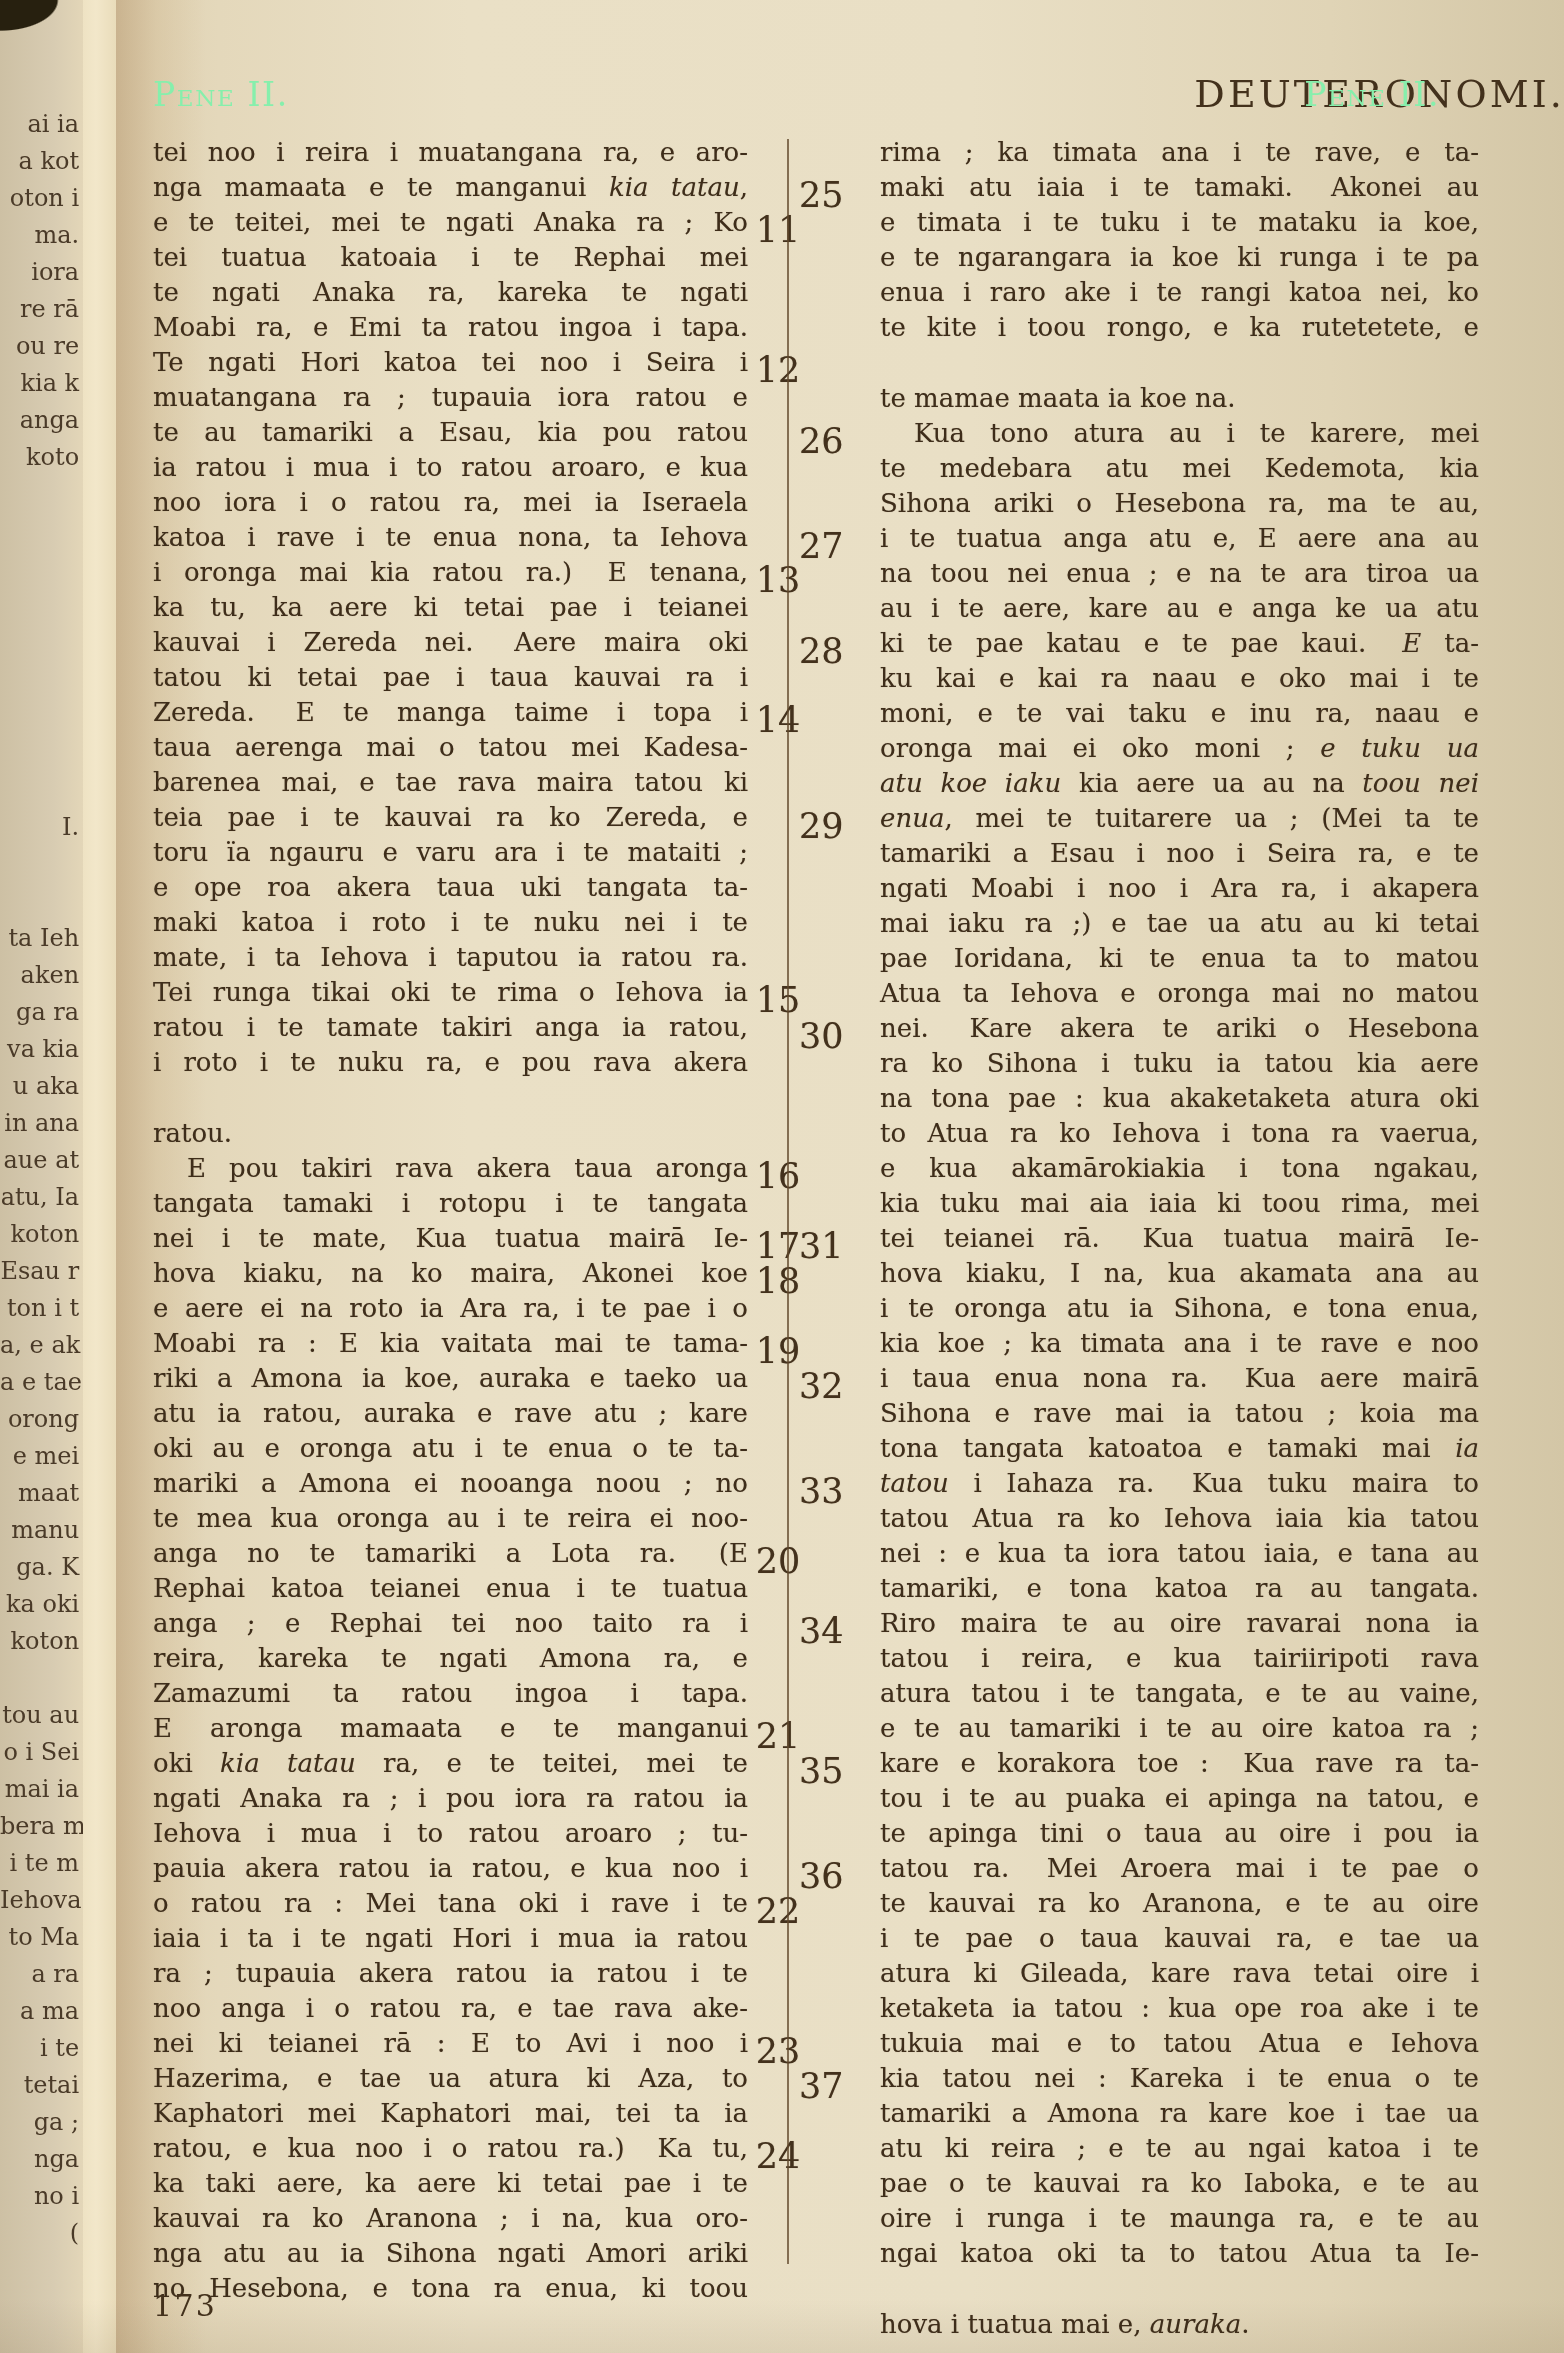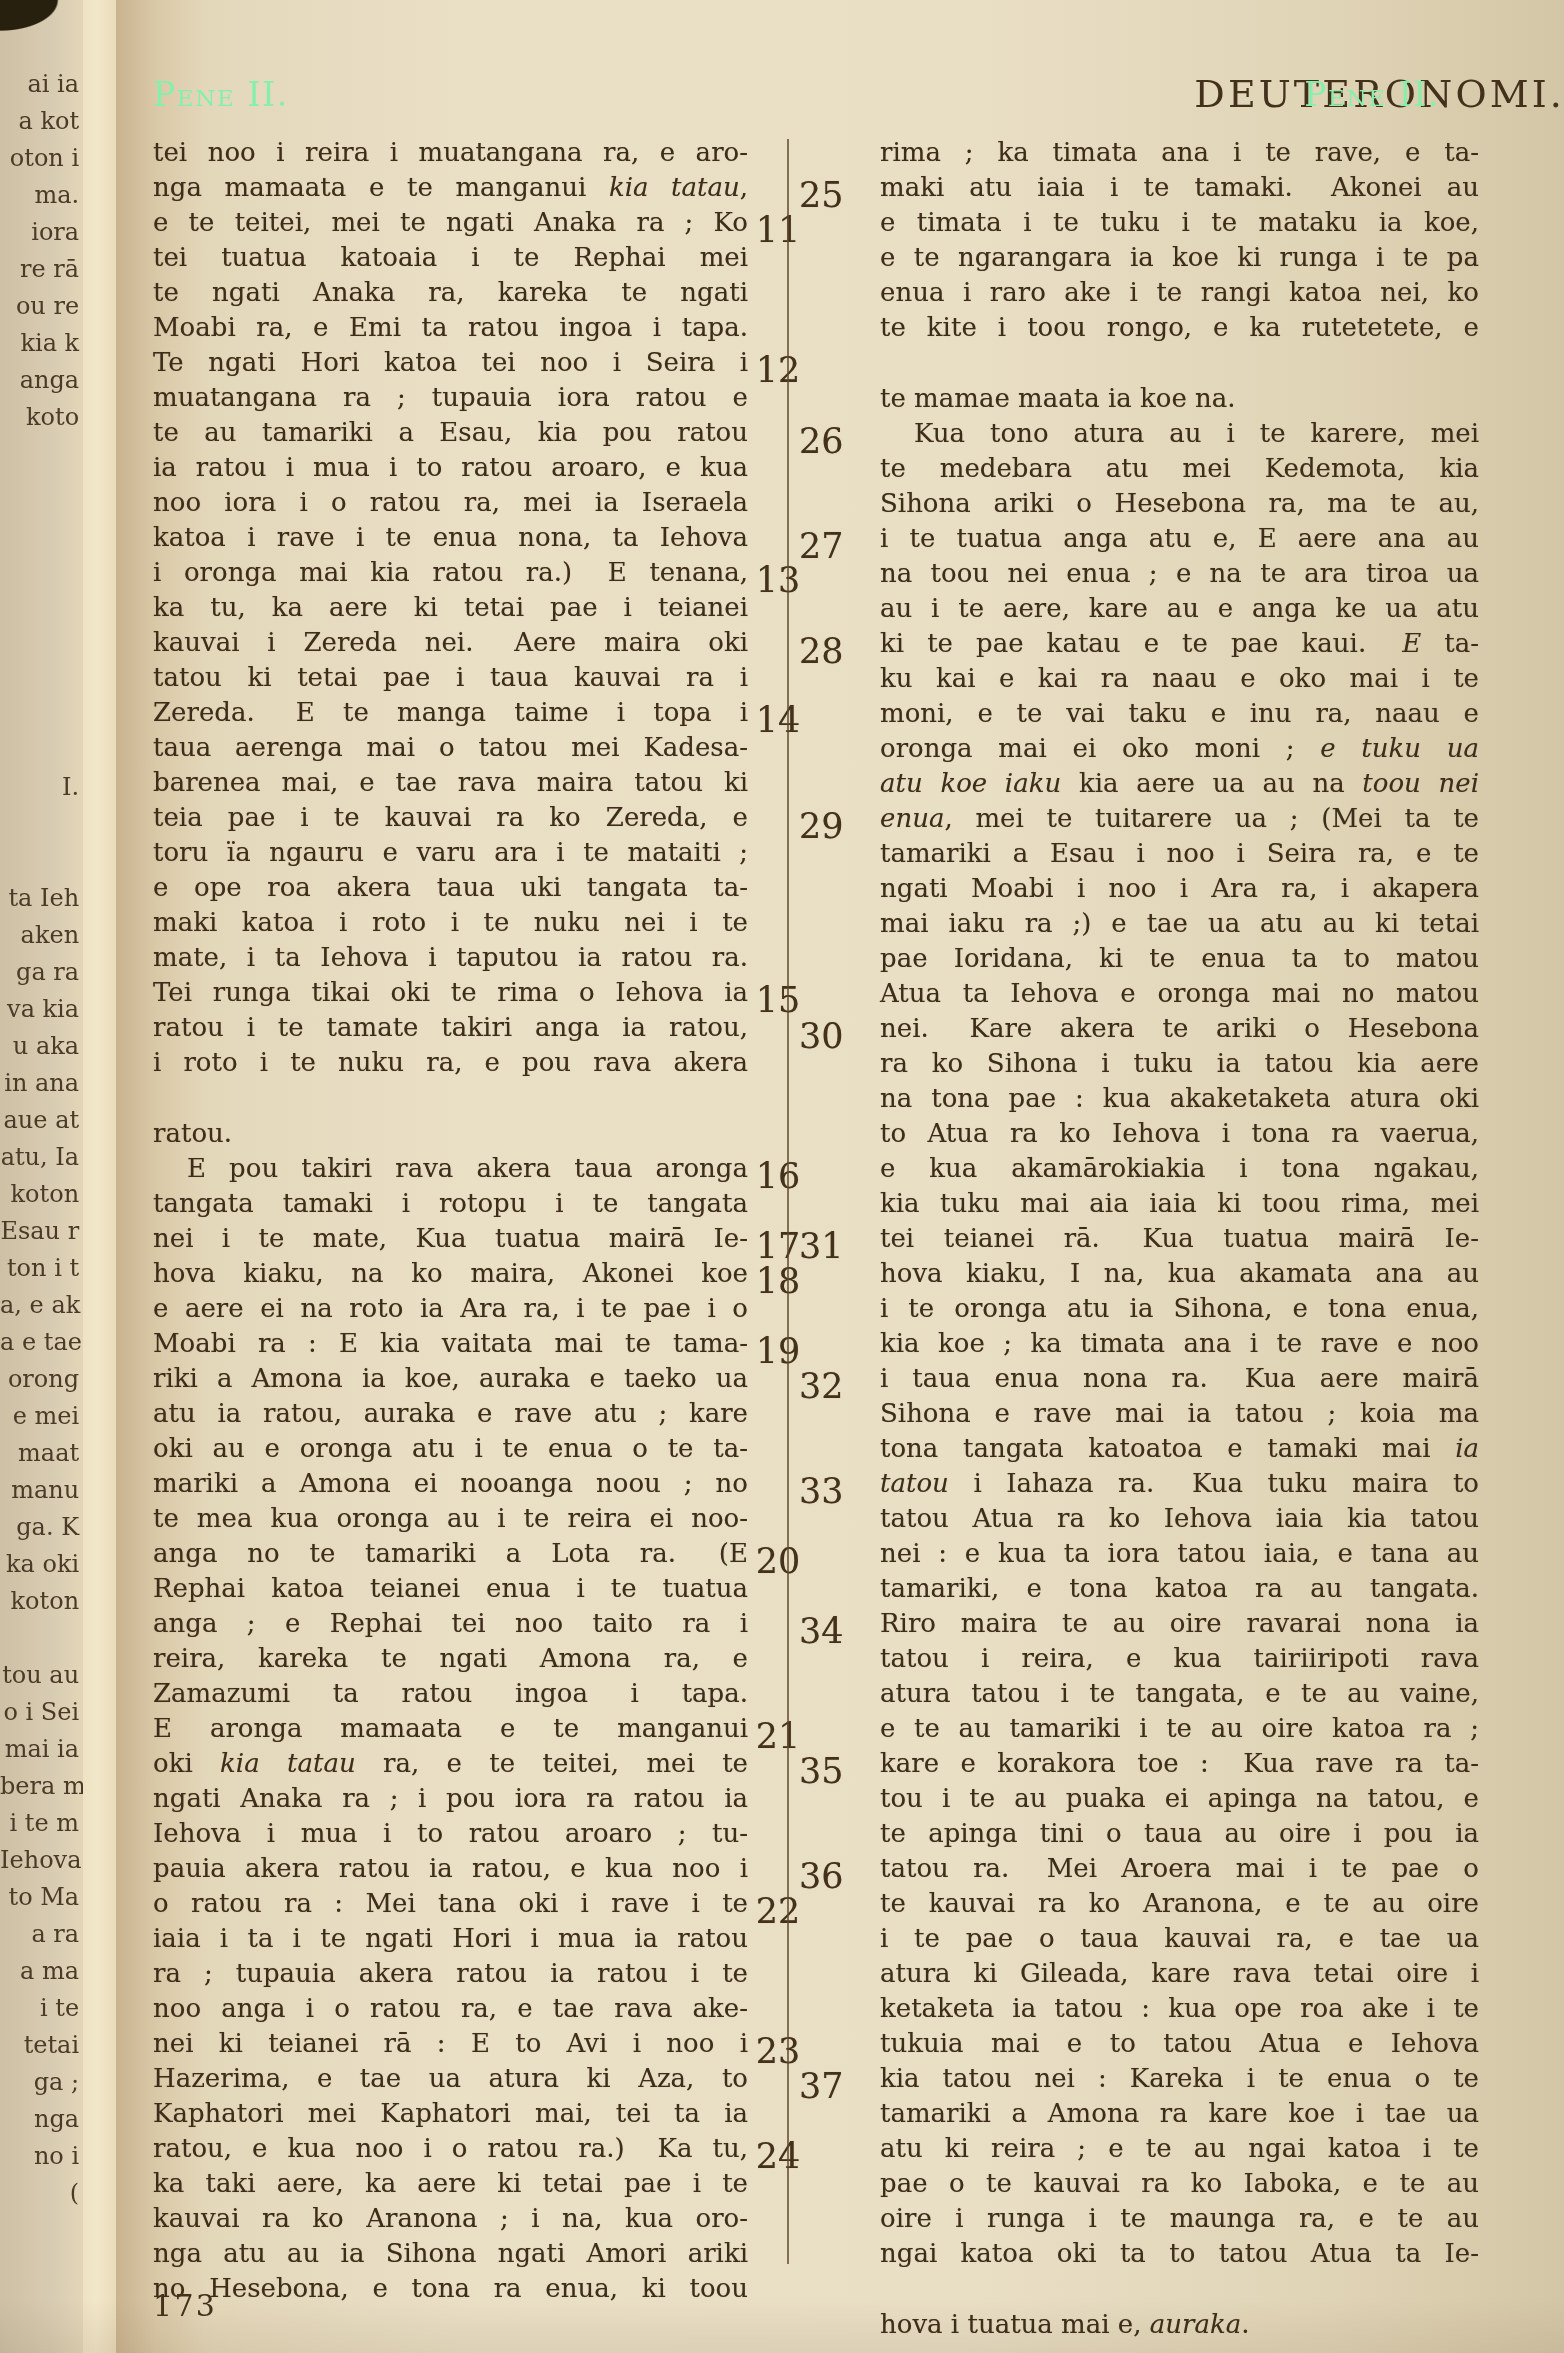--- a/index.html
+++ b/index.html
@@ -4,21 +4,21 @@
 <style>
   html,body{margin:0;padding:0;background:#1c150d;}
   #book-page{position:relative;width:1565px;height:2354px;overflow:hidden;
     font-family:"DejaVu Serif", serif;color:#3e2d1a;}
   #paper{position:absolute;inset:0;
     background:linear-gradient(90deg,#d9c9a6 0%,#e4d8bb 14%,#eae0c6 30%,#e9dfc5 62%,#e0d4b6 85%,#d3c6a6 100%);}
   #bottom-shade{position:absolute;left:0;right:0;bottom:0;height:55px;
     background:linear-gradient(rgba(120,95,60,0),rgba(120,95,60,.12));}
   
   #spine-strip{position:absolute;left:0;top:0;bottom:0;width:83px;overflow:hidden;
-    background:linear-gradient(90deg,#cdc0a4,#d8ccb2 65%,#e3d6b8);padding-top:29px;box-sizing:border-box;}
+    background:linear-gradient(90deg,#cdc0a4,#d8ccb2 65%,#e3d6b8);padding-top:69px;box-sizing:border-box;}
   #spine-strip .frag{height:37px;line-height:37px;text-align:right;padding-right:3.9px;
     color:#4a3a28;font-size:24px;white-space:nowrap;}
   #page-edge-highlight{position:absolute;left:83px;top:0;bottom:0;width:33px;
     background:linear-gradient(90deg,#eee2c3,#f2e7ca 40%,#e9dcba);}
   #gutter-shadow{position:absolute;left:116px;top:0;bottom:0;width:90px;
     background:linear-gradient(90deg,rgba(164,126,82,.36),rgba(190,158,112,.20) 45%,rgba(200,170,125,0));}
   #corner-dark{position:absolute;top:0;left:0;width:98px;height:52px;
     background:radial-gradient(ellipse 98px 52px at 0 0,#27200f 58%,rgba(39,32,15,0) 60%);}
   
   .running-title{position:absolute;top:75px;font-size:33px;font-variant:small-caps;

